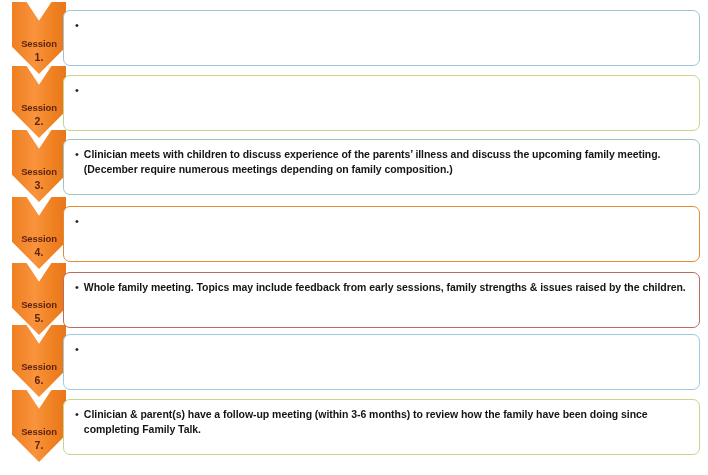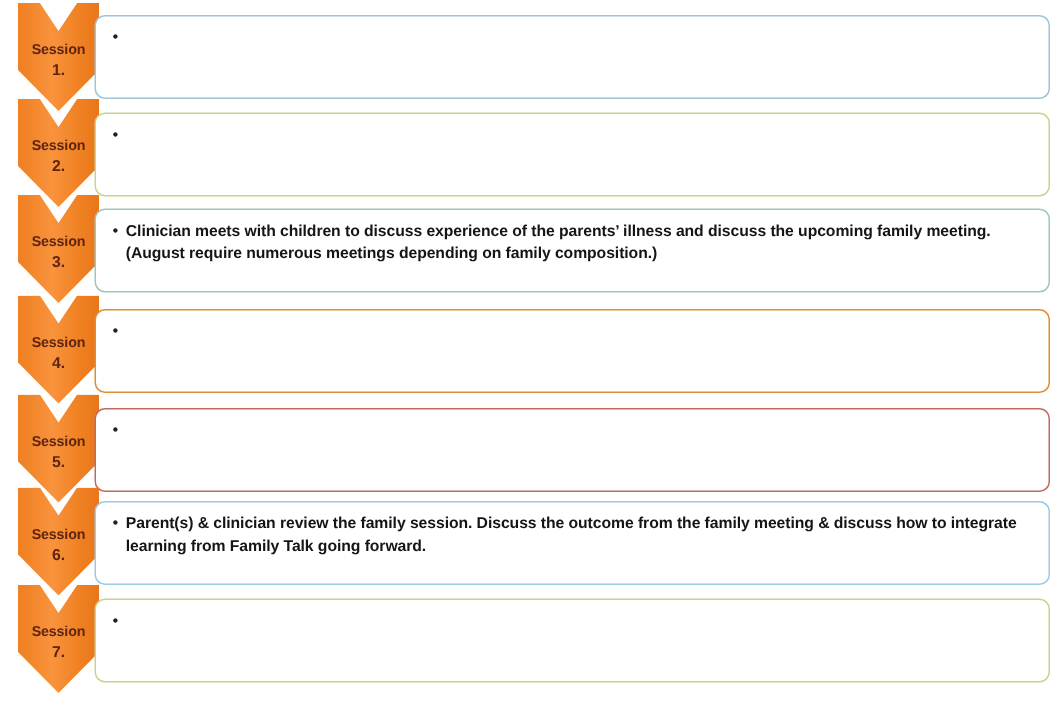--- a/index.html
+++ b/index.html
@@ -26,21 +26,21 @@
     height: 72px;
     background: linear-gradient(to right,
         #ef8023 0%, #f3872c 18%, #f9933d 42%, #f08324 72%, #e9761a 100%);
     -webkit-clip-path: polygon(0% 0%, 27% 0%, 50% 26%, 73% 0%, 100% 0%,
                                100% 62%, 50% 100%, 0% 62%);
     clip-path: polygon(0% 0%, 27% 0%, 50% 26%, 73% 0%, 100% 0%,
                        100% 62%, 50% 100%, 0% 62%);
     display: flex;
     flex-direction: column;
     align-items: center;
-    justify-content: flex-start;
+    justify-content: center;
     box-sizing: border-box;
     padding-top: 27px;
   }
   .chevron-label {
     font-size: 9.5px;
     font-weight: bold;
     color: #5e2410;
     line-height: 1.05;
     letter-spacing: -0.1px;
     white-space: nowrap;
@@ -101,44 +101,45 @@
     </div>
     <div class="callout" style="top: 75px; height: 56px; border-color: rgb(200, 212, 138);">
       <span class="bullet">•</span>
     </div>
     <div class="chevron" style="top: 130px; background: linear-gradient(to right, rgb(239, 128, 35) 0%, rgb(243, 135, 44) 18%, rgb(249, 147, 61) 42%, rgb(240, 131, 36) 72%, rgb(233, 118, 26) 100%);">
       <span class="chevron-label">Session</span>
       <span class="chevron-number">3.</span>
     </div>
     <div class="callout" style="top: 139px; height: 56px; border-color: rgb(156, 198, 192);">
       <span class="bullet">•</span>
-      <span class="callout-text">Clinician meets with children to discuss experience of the parents’ illness and discuss the upcoming family meeting. (August require numerous meetings depending on family composition.)</span>
+      <span class="callout-text">Clinician meets with children to discuss experience of the parents’ illness and discuss the upcoming family meeting. (December require numerous meetings depending on family composition.)</span>
     </div>
     <div class="chevron" style="top: 197px; background: linear-gradient(to right, rgb(239, 128, 35) 0%, rgb(243, 135, 44) 18%, rgb(249, 147, 61) 42%, rgb(240, 131, 36) 72%, rgb(233, 118, 26) 100%);">
       <span class="chevron-label">Session</span>
       <span class="chevron-number">4.</span>
     </div>
     <div class="callout" style="top: 206px; height: 56px; border-color: rgb(224, 139, 53);">
       <span class="bullet">•</span>
     </div>
     <div class="chevron" style="top: 263px; background: linear-gradient(to right, rgb(239, 128, 35) 0%, rgb(243, 135, 44) 18%, rgb(249, 147, 61) 42%, rgb(240, 131, 36) 72%, rgb(233, 118, 26) 100%);">
       <span class="chevron-label">Session</span>
       <span class="chevron-number">5.</span>
     </div>
     <div class="callout" style="top: 272px; height: 56px; border-color: rgb(188, 106, 98);">
       <span class="bullet">•</span>
+      <span class="callout-text">Whole family meeting. Topics may include feedback from early sessions, family strengths &amp; issues raised by the children.</span>
     </div>
     <div class="chevron" style="top: 325px; background: linear-gradient(to right, rgb(239, 128, 35) 0%, rgb(243, 135, 44) 18%, rgb(249, 147, 61) 42%, rgb(240, 131, 36) 72%, rgb(233, 118, 26) 100%);">
       <span class="chevron-label">Session</span>
       <span class="chevron-number">6.</span>
     </div>
     <div class="callout" style="top: 334px; height: 56px; border-color: rgb(158, 201, 224);">
       <span class="bullet">•</span>
-      <span class="callout-text">Parent(s) &amp; clinician review the family session. Discuss the outcome from the family meeting &amp; discuss how to integrate learning from Family Talk going forward.</span>
     </div>
     <div class="chevron" style="top: 390px; background: linear-gradient(to right, rgb(239, 128, 35) 0%, rgb(243, 135, 44) 18%, rgb(249, 147, 61) 42%, rgb(240, 131, 36) 72%, rgb(233, 118, 26) 100%);">
       <span class="chevron-label">Session</span>
       <span class="chevron-number">7.</span>
     </div>
     <div class="callout" style="top: 399px; height: 56px; border-color: rgb(200, 212, 138);">
       <span class="bullet">•</span>
+      <span class="callout-text">Clinician &amp; parent(s) have a follow-up meeting (within 3-6 months) to review how the family have been doing since completing Family Talk.</span>
     </div>
   </div>
 
 </body></html>

